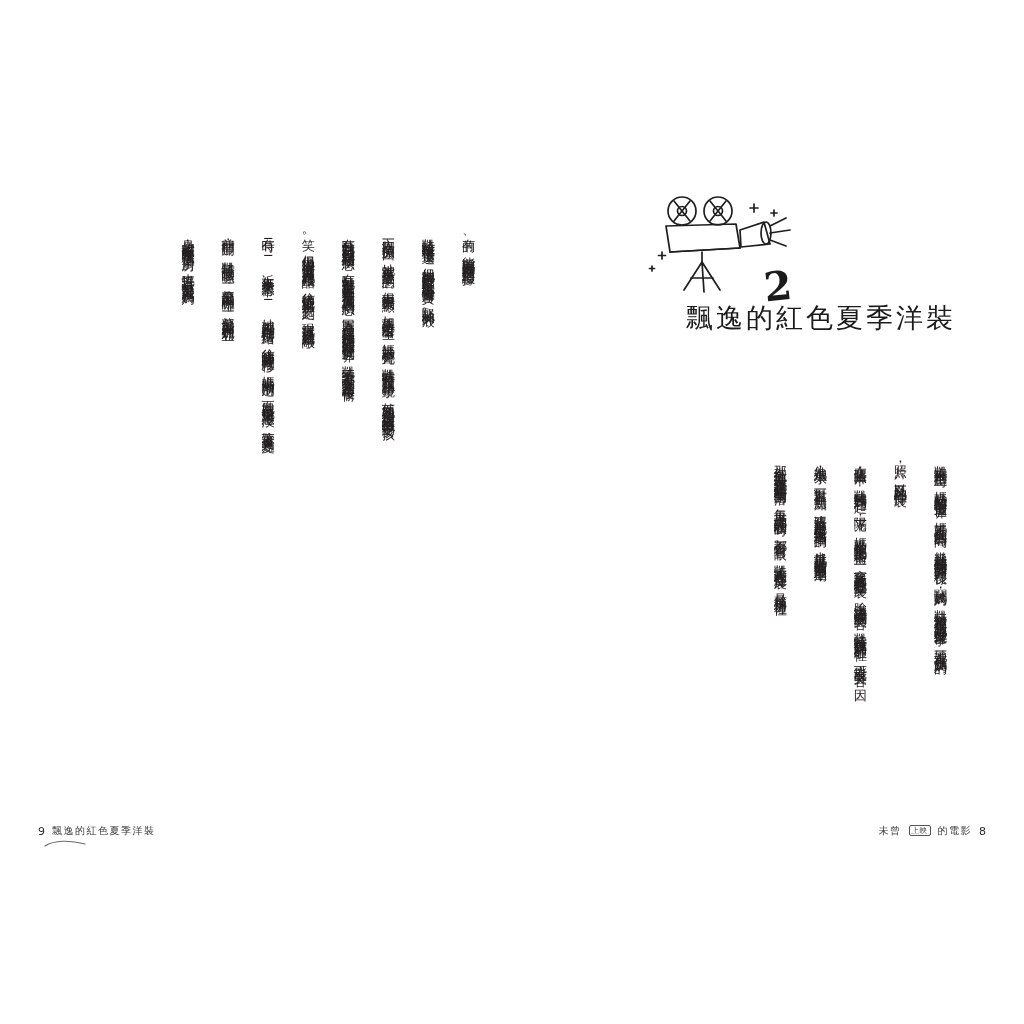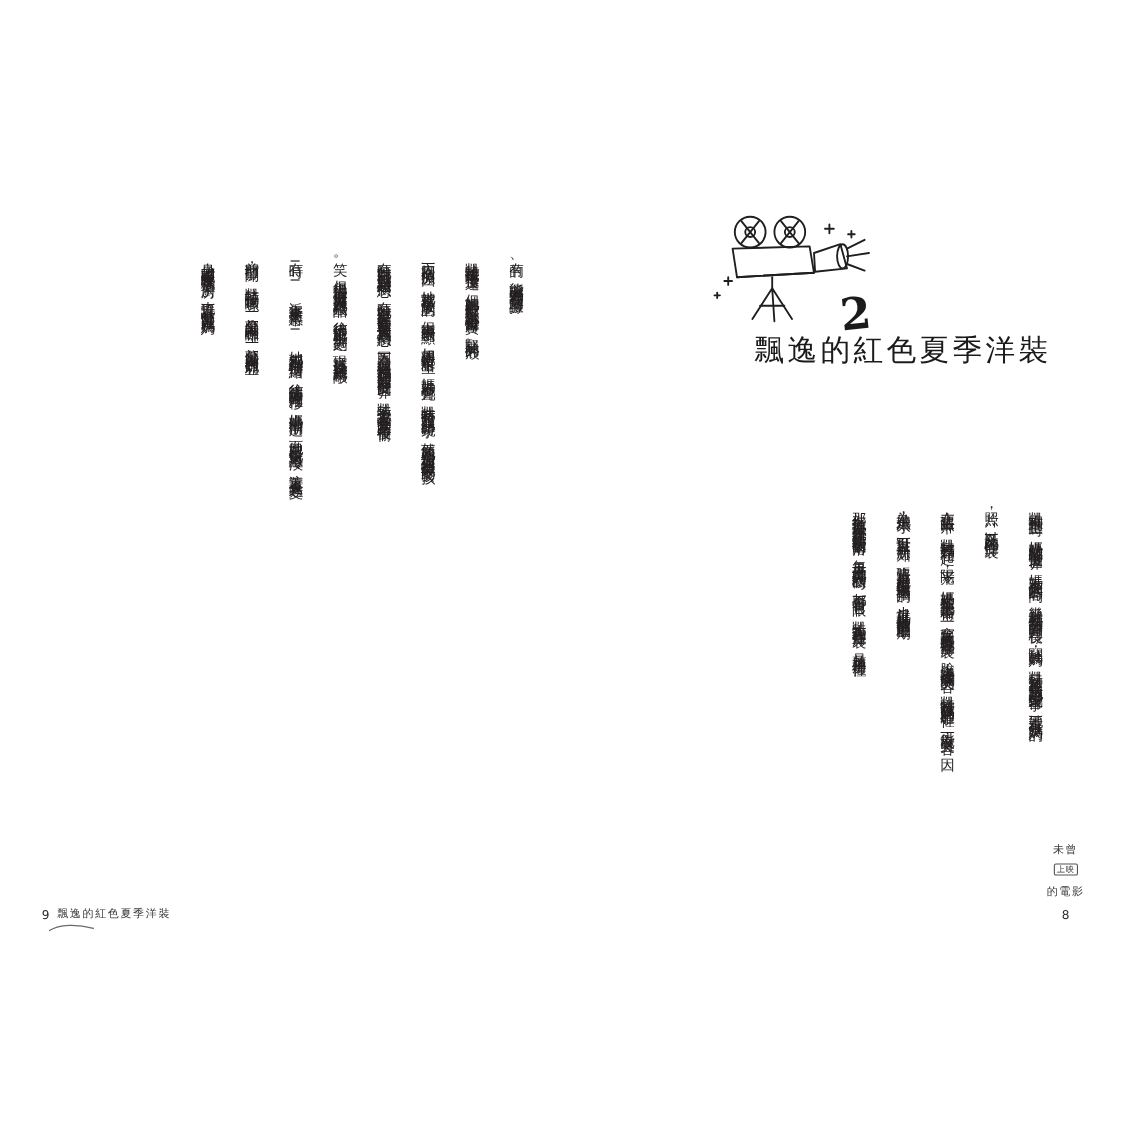--- a/index.html
+++ b/index.html
@@ -125,21 +125,20 @@
     display: flex;
     align-items: center;
     gap: 7px;
     font-family: "DejaVu Sans", "Liberation Sans", sans-serif;
   }
   #footer-left {
     left: 38px;
   }
   #footer-right {
     right: 38px;
-    flex-direction: column;
     margin-left: 17px;
   }
   .folio {
     font-size: 11px;
     color: #2a2a2a;
     letter-spacing: 0;
   }
   .footer-label {
     letter-spacing: 1.5px;
     font-family: "DejaVu Serif", "Liberation Serif", serif;

